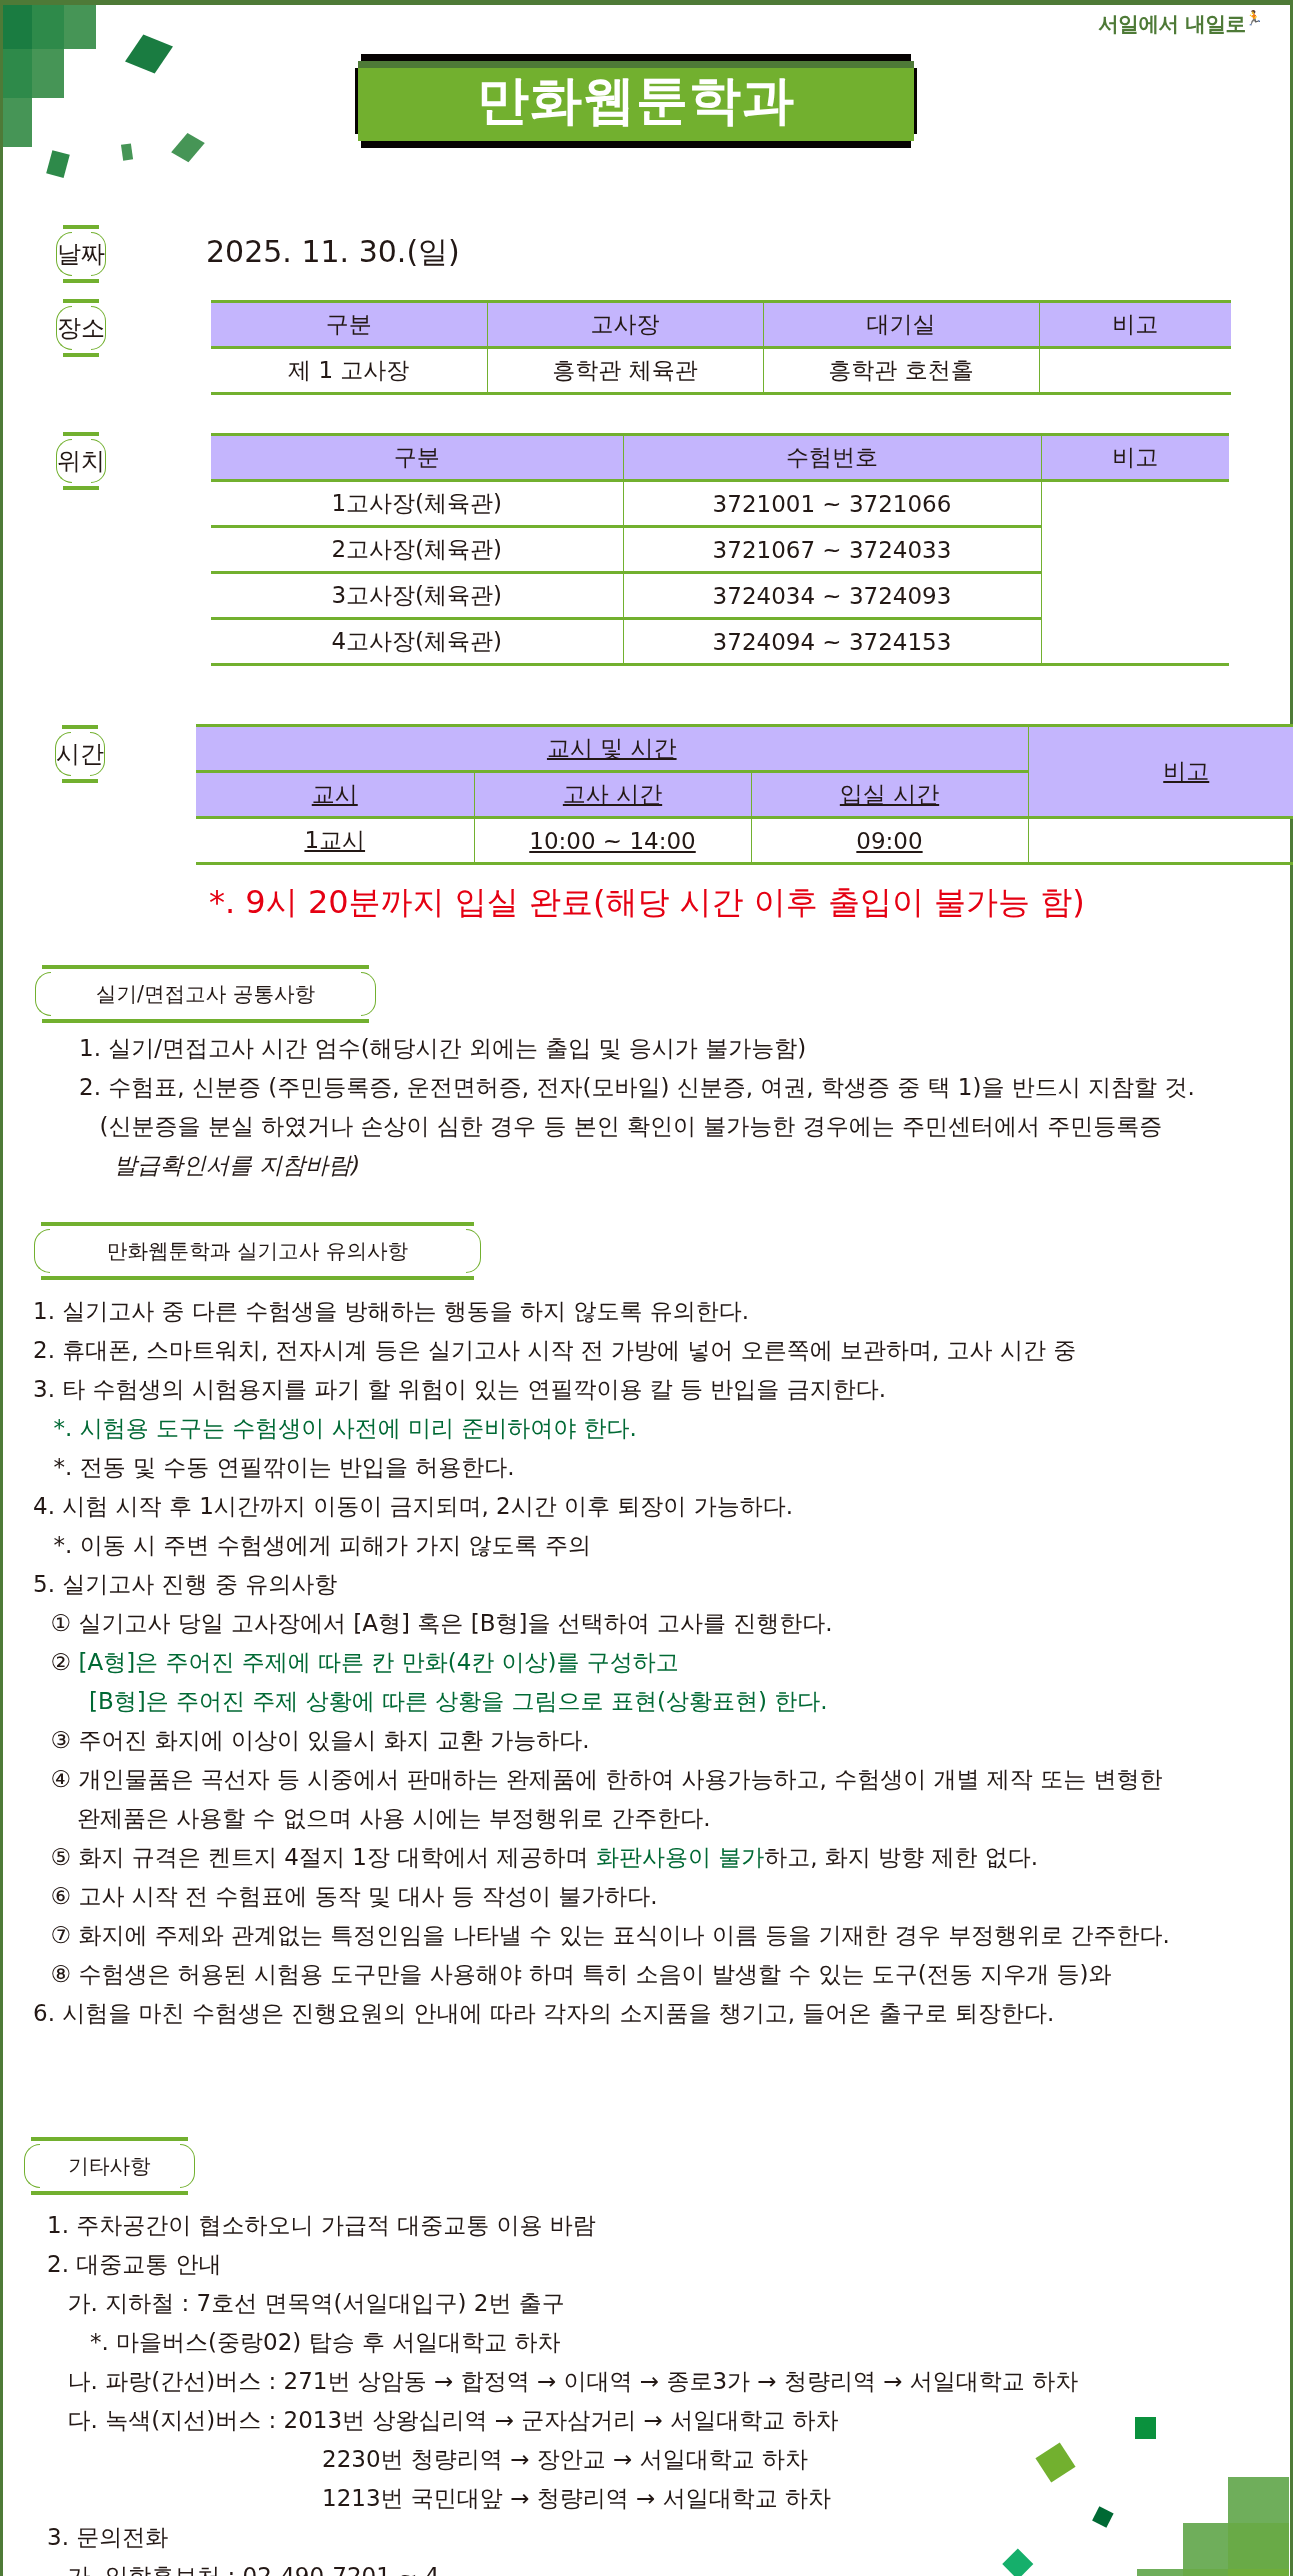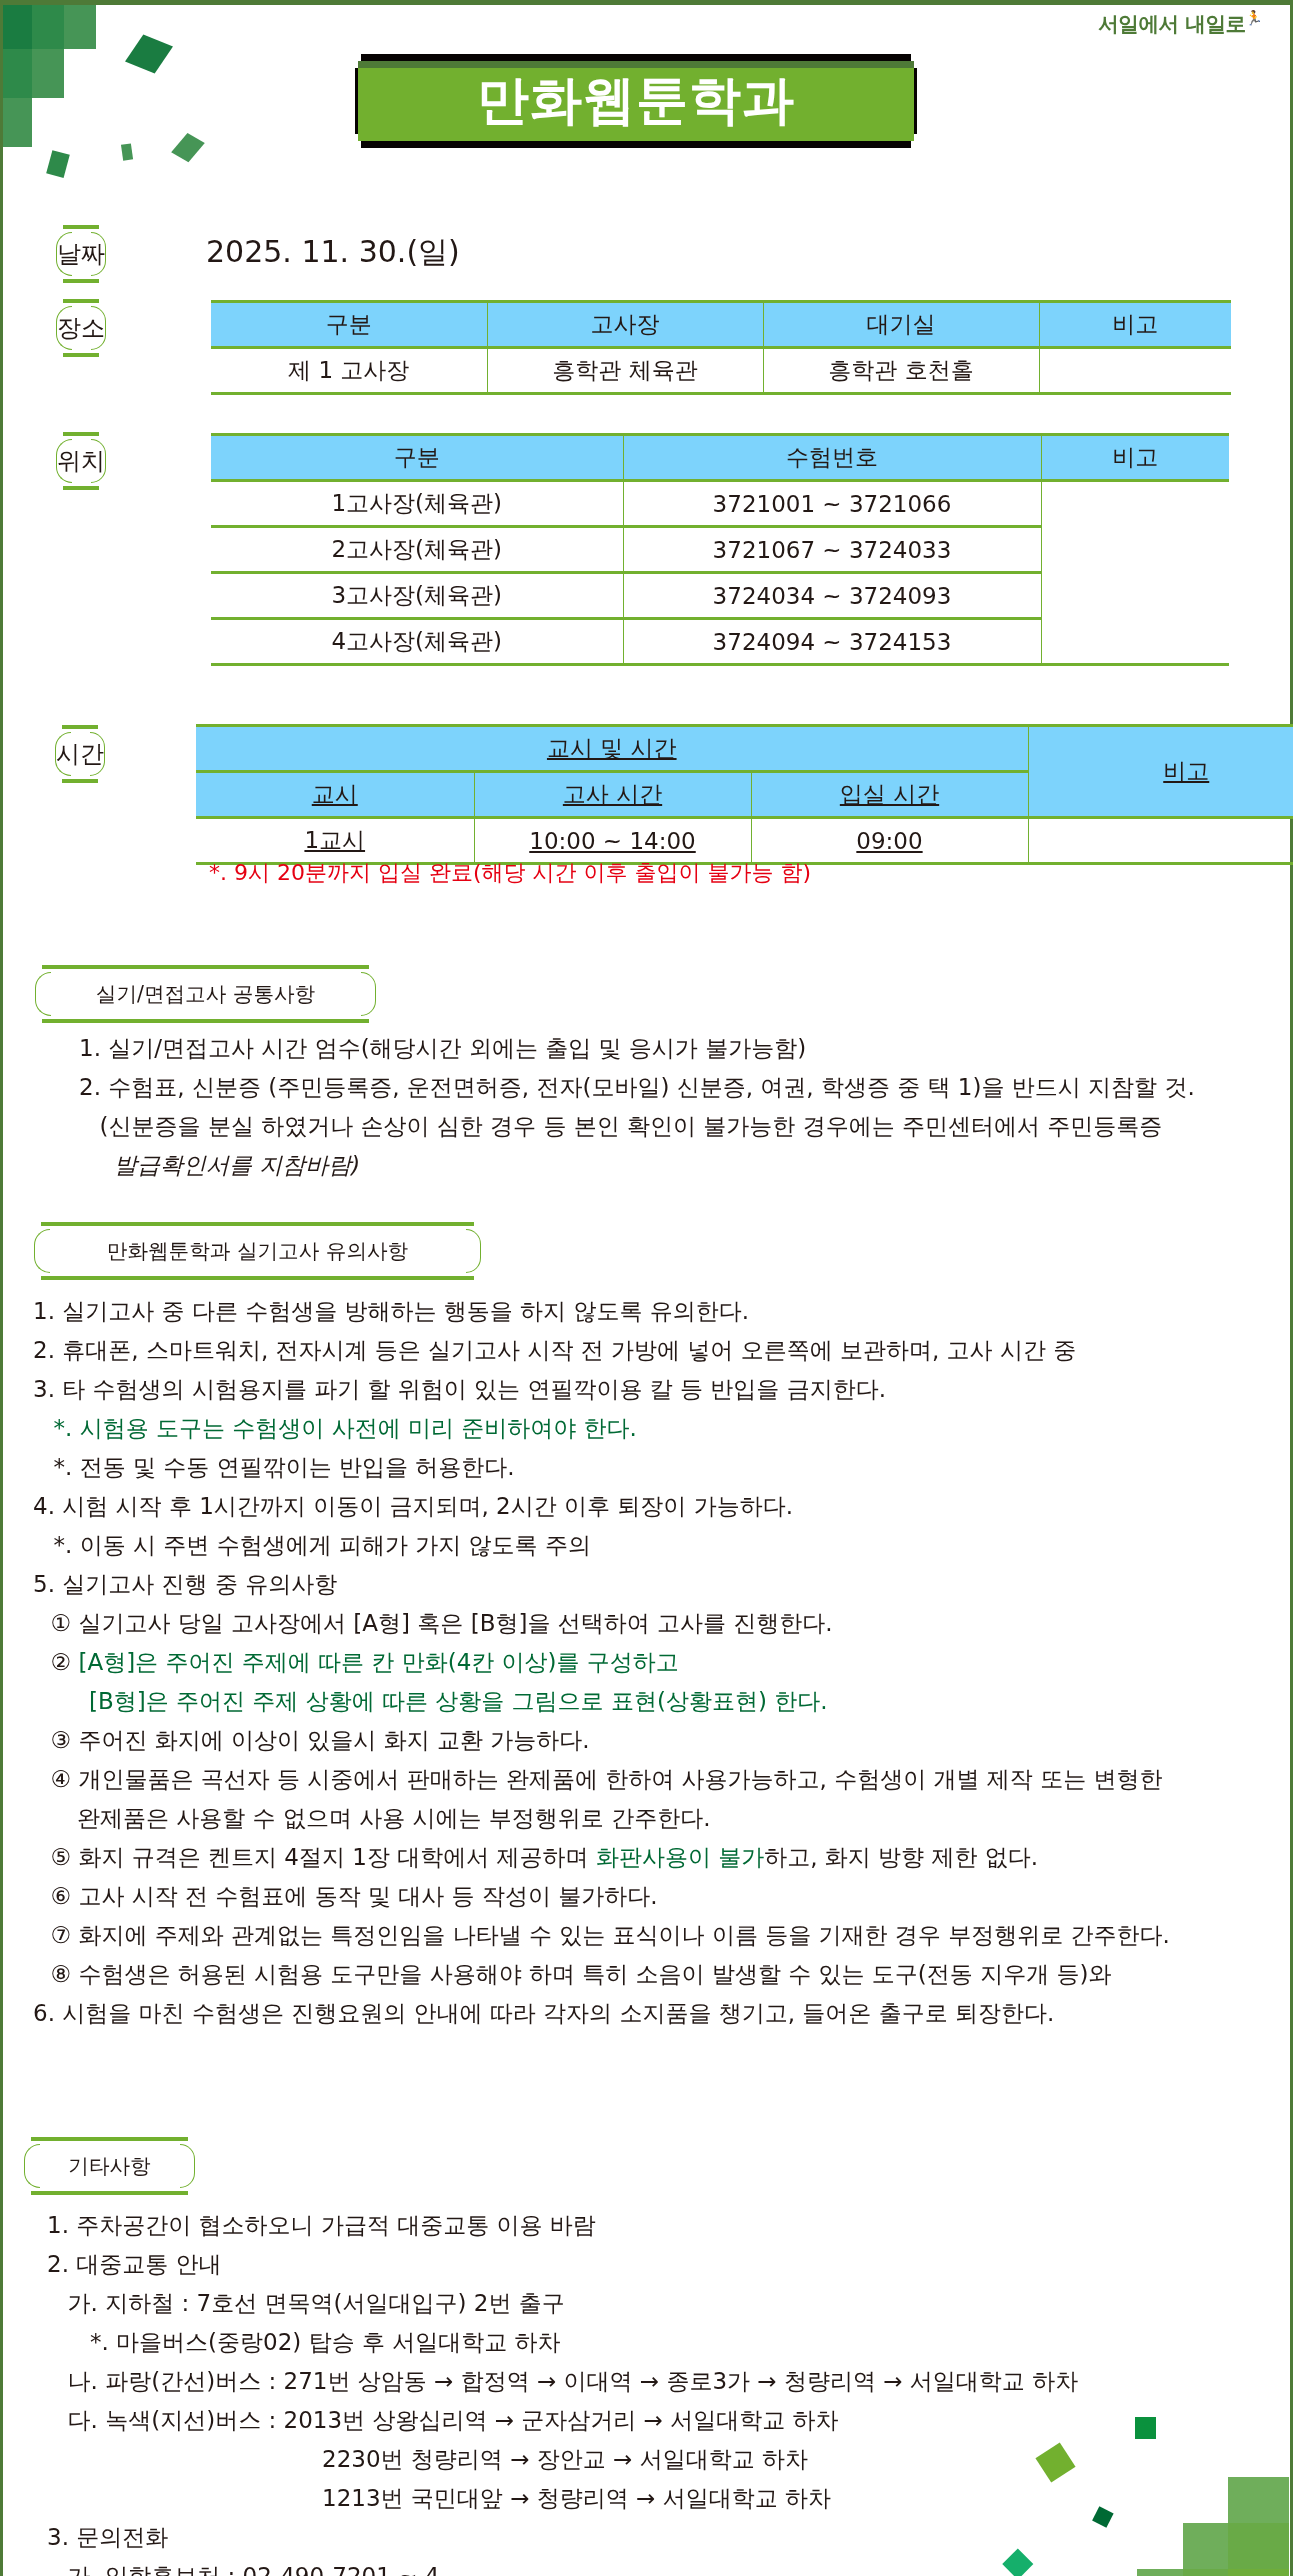--- a/index.html
+++ b/index.html
@@ -30,23 +30,23 @@
   .pill .pl { position: absolute; left: 0; top: 7.2px; bottom: 7.2px; width: 15.5px; border: 1.5px solid #72b02f; border-right: none; border-radius: 20.6px 0 0 20.6px; }
   .pill .pr { position: absolute; right: 0; top: 7.2px; bottom: 7.2px; width: 15.5px; border: 1.5px solid #72b02f; border-left: none; border-radius: 0 20.6px 20.6px 0; }
   .pill span.t { position: relative; z-index: 1; }
 
   .date-text { position: absolute; left: 206px; top: 232px; font-size: 30px; color: #231815; }
 
   table.gt { position: absolute; border-collapse: collapse; font-size: 23px; color: #231815; }
   table.gt th, table.gt td { text-align: center; vertical-align: middle; border-left: 1.5px solid #72b02f; border-right: 1.5px solid #72b02f; border-top: 3.1px solid #72b02f; border-bottom: 3.1px solid #72b02f; }
   table.gt th:first-child, table.gt td:first-child { border-left: none; }
   table.gt th:last-child, table.gt td:last-child { border-right: none; }
-  table.gt th { background: #7dd3fc; font-weight: normal; }
-
-  .note-red { position: absolute; left: 209px; top: 858px; font-size: 22px; color: #e50012; }
+  table.gt th { background: #c4b5fd; font-weight: normal; }
+
+  .note-red { position: absolute; left: 209px; top: 881px; font-size: 32px; color: #e50012; }
 
   .list { position: absolute; font-size: 23px; line-height: 39px; color: #231815; white-space: nowrap; }
   .list .green { color: #006934; }
   .list .ind3 { padding-left: 20.6px; }
   .list .ind4 { padding-left: 44px; font-style: italic; }
 </style>
 </head>
 <body>
 
 <div class="frame-top"></div>

